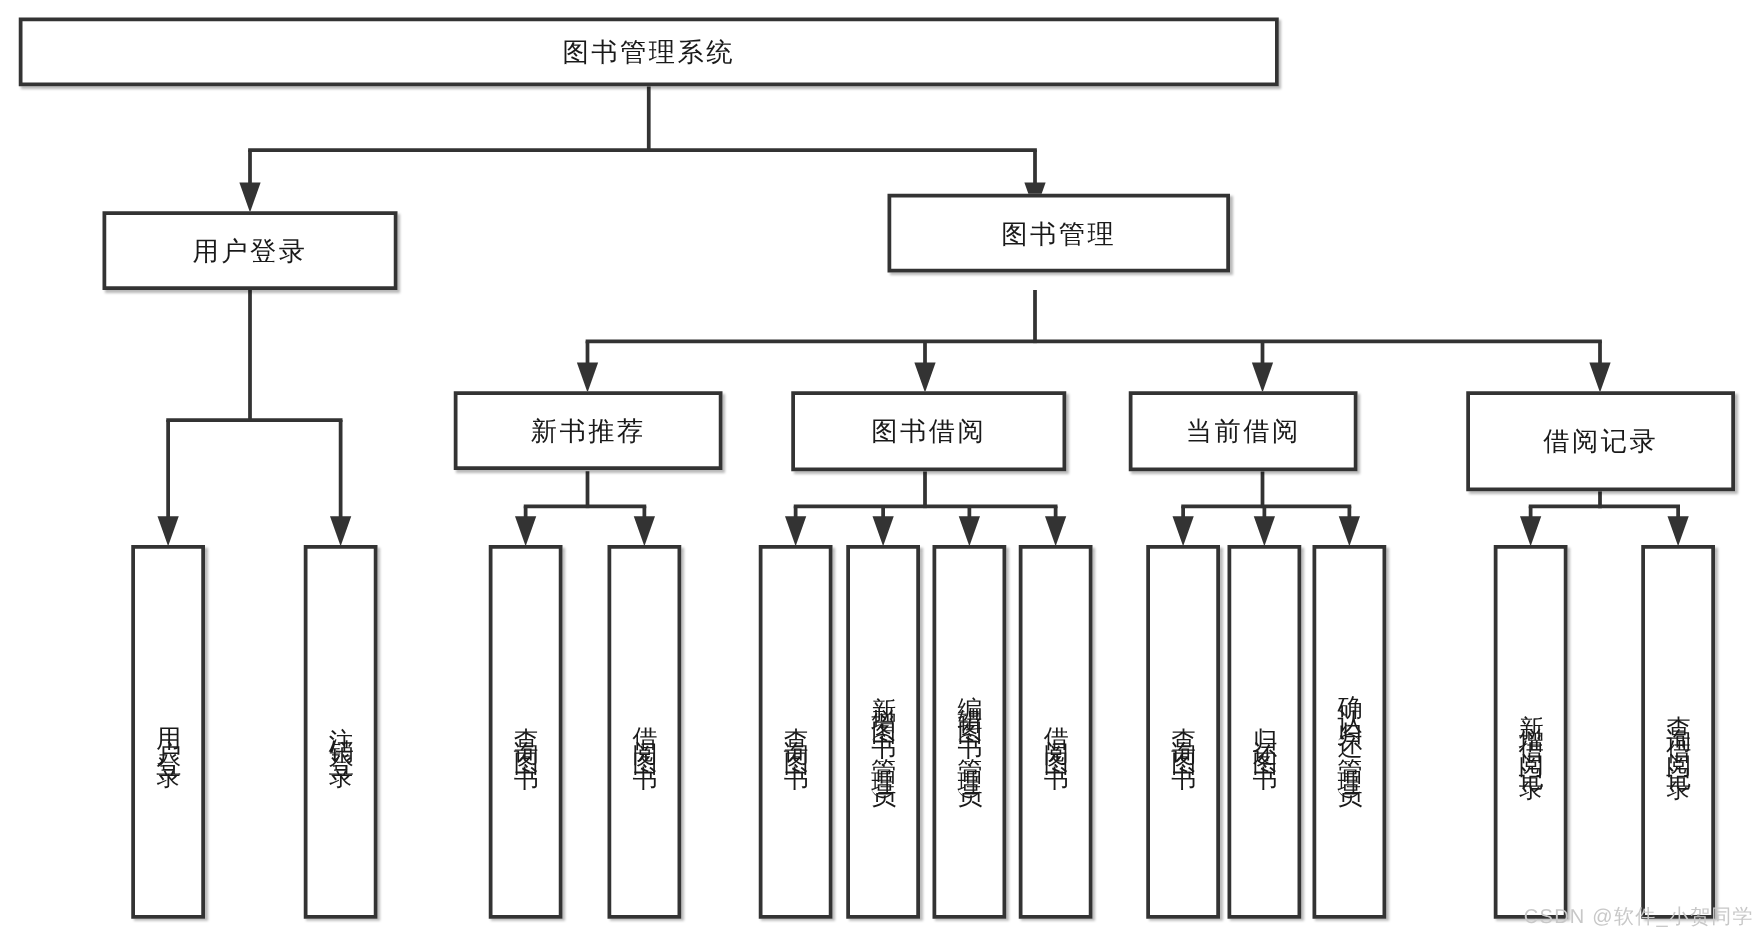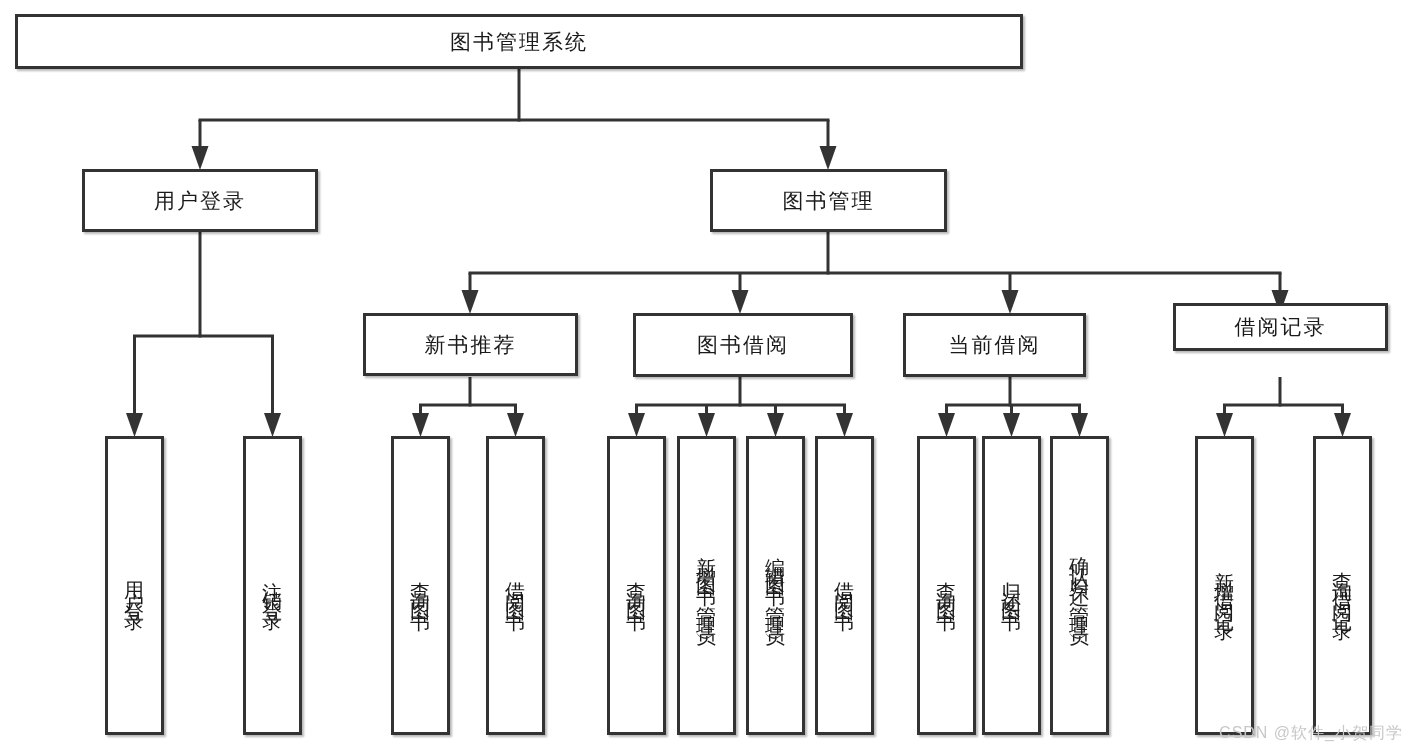--- a/index.html
+++ b/index.html
@@ -121,34 +121,34 @@
     </g>
   </svg>
 
   <div class="node hlabel" style="left:15px; top:14px; width:1008px; height:55px;text-align:right;">
     <span>图书管理系统</span>
   </div>
 
   <div class="node hlabel" style="left:82px; top:169px; width:236px; height:63px;">
     <span>用户登录</span>
   </div>
-  <div class="node hlabel" style="left:710px; top:169px; width:237px; height:63px;">
+  <div class="node hlabel" style="left:710px; top:155px; width:274px; height:63px;">
     <span>图书管理</span>
   </div>
 
   <div class="node hlabel" style="left:363px; top:313px; width:215px; height:63px;">
     <span>新书推荐</span>
   </div>
   <div class="node hlabel" style="left:633px; top:313px; width:220px; height:64px;">
     <span>图书借阅</span>
   </div>
   <div class="node hlabel" style="left:903px; top:313px; width:183px; height:64px;">
     <span>当前借阅</span>
   </div>
-  <div class="node hlabel" style="left:1173px; top:303px; width:215px; height:48px;">
+  <div class="node hlabel" style="left:1173px; top:313px; width:215px; height:80px;">
     <span>借阅记录</span>
   </div>
 
   <div class="node leaf" style="left:105px; top:436px; width:59px; height:299px;">
     <span>用户登录</span>
   </div>
   <div class="node leaf" style="left:243px; top:436px; width:59px; height:299px;">
     <span>注销登录</span>
   </div>
 

